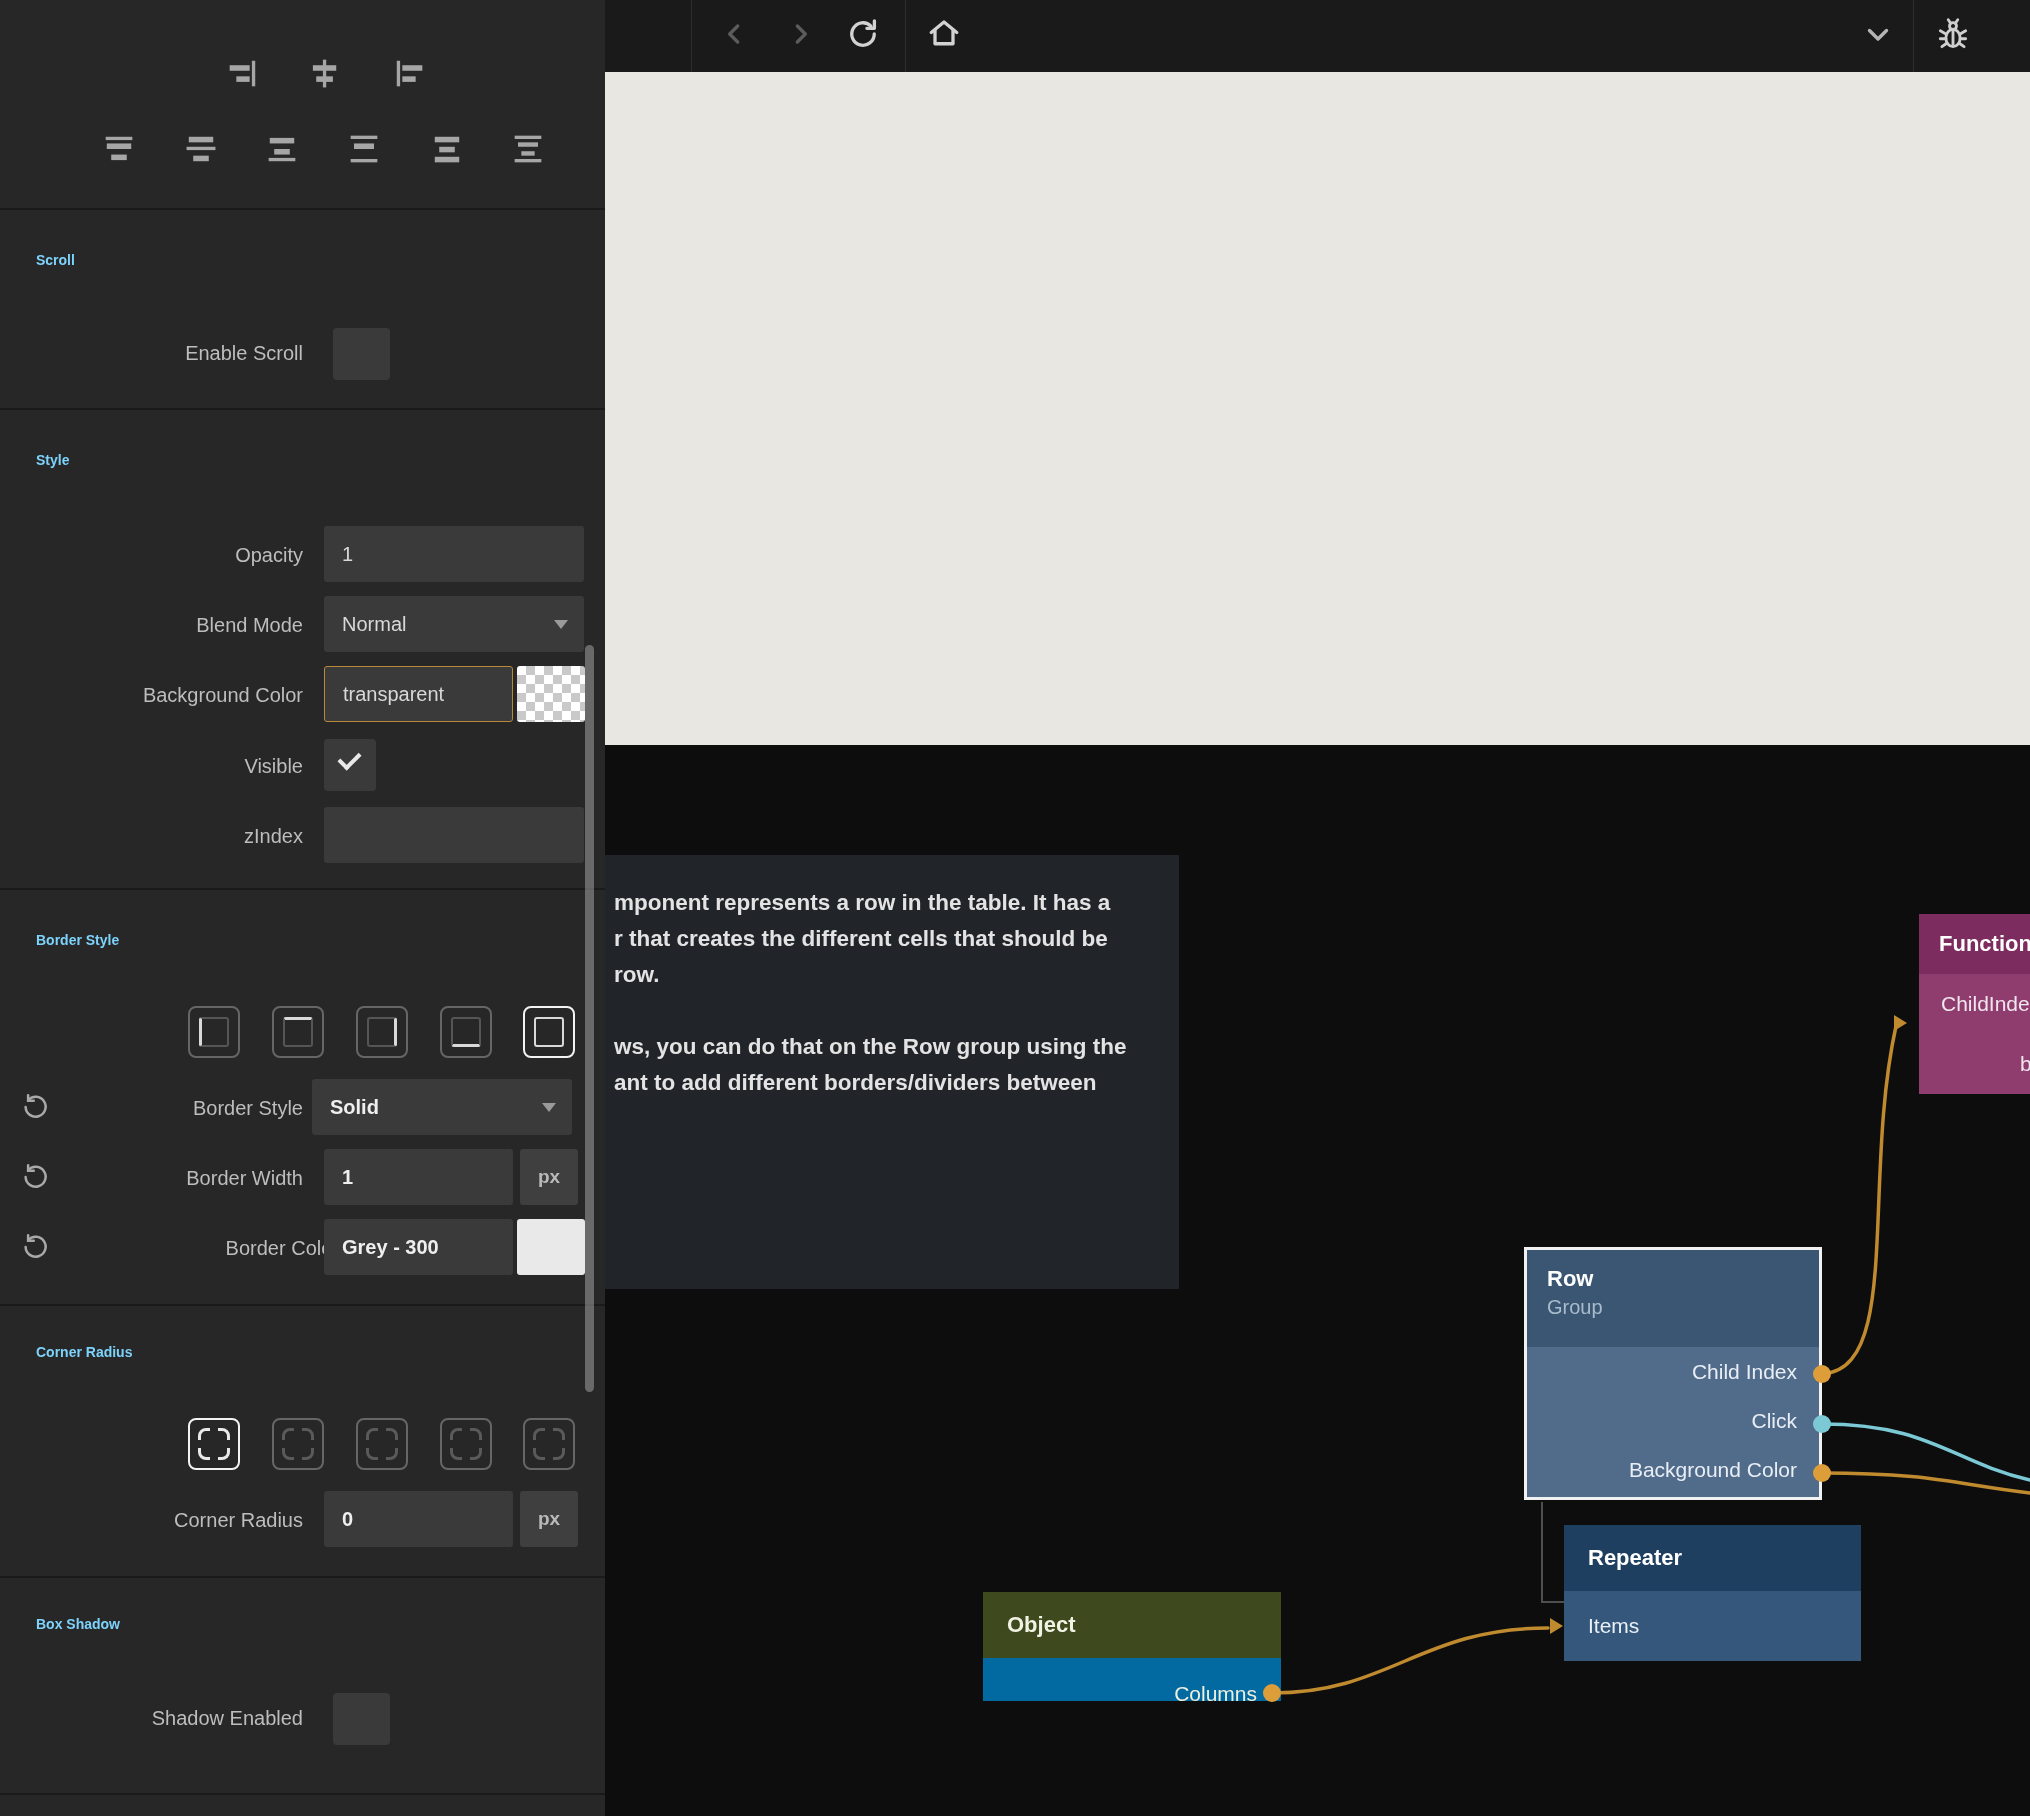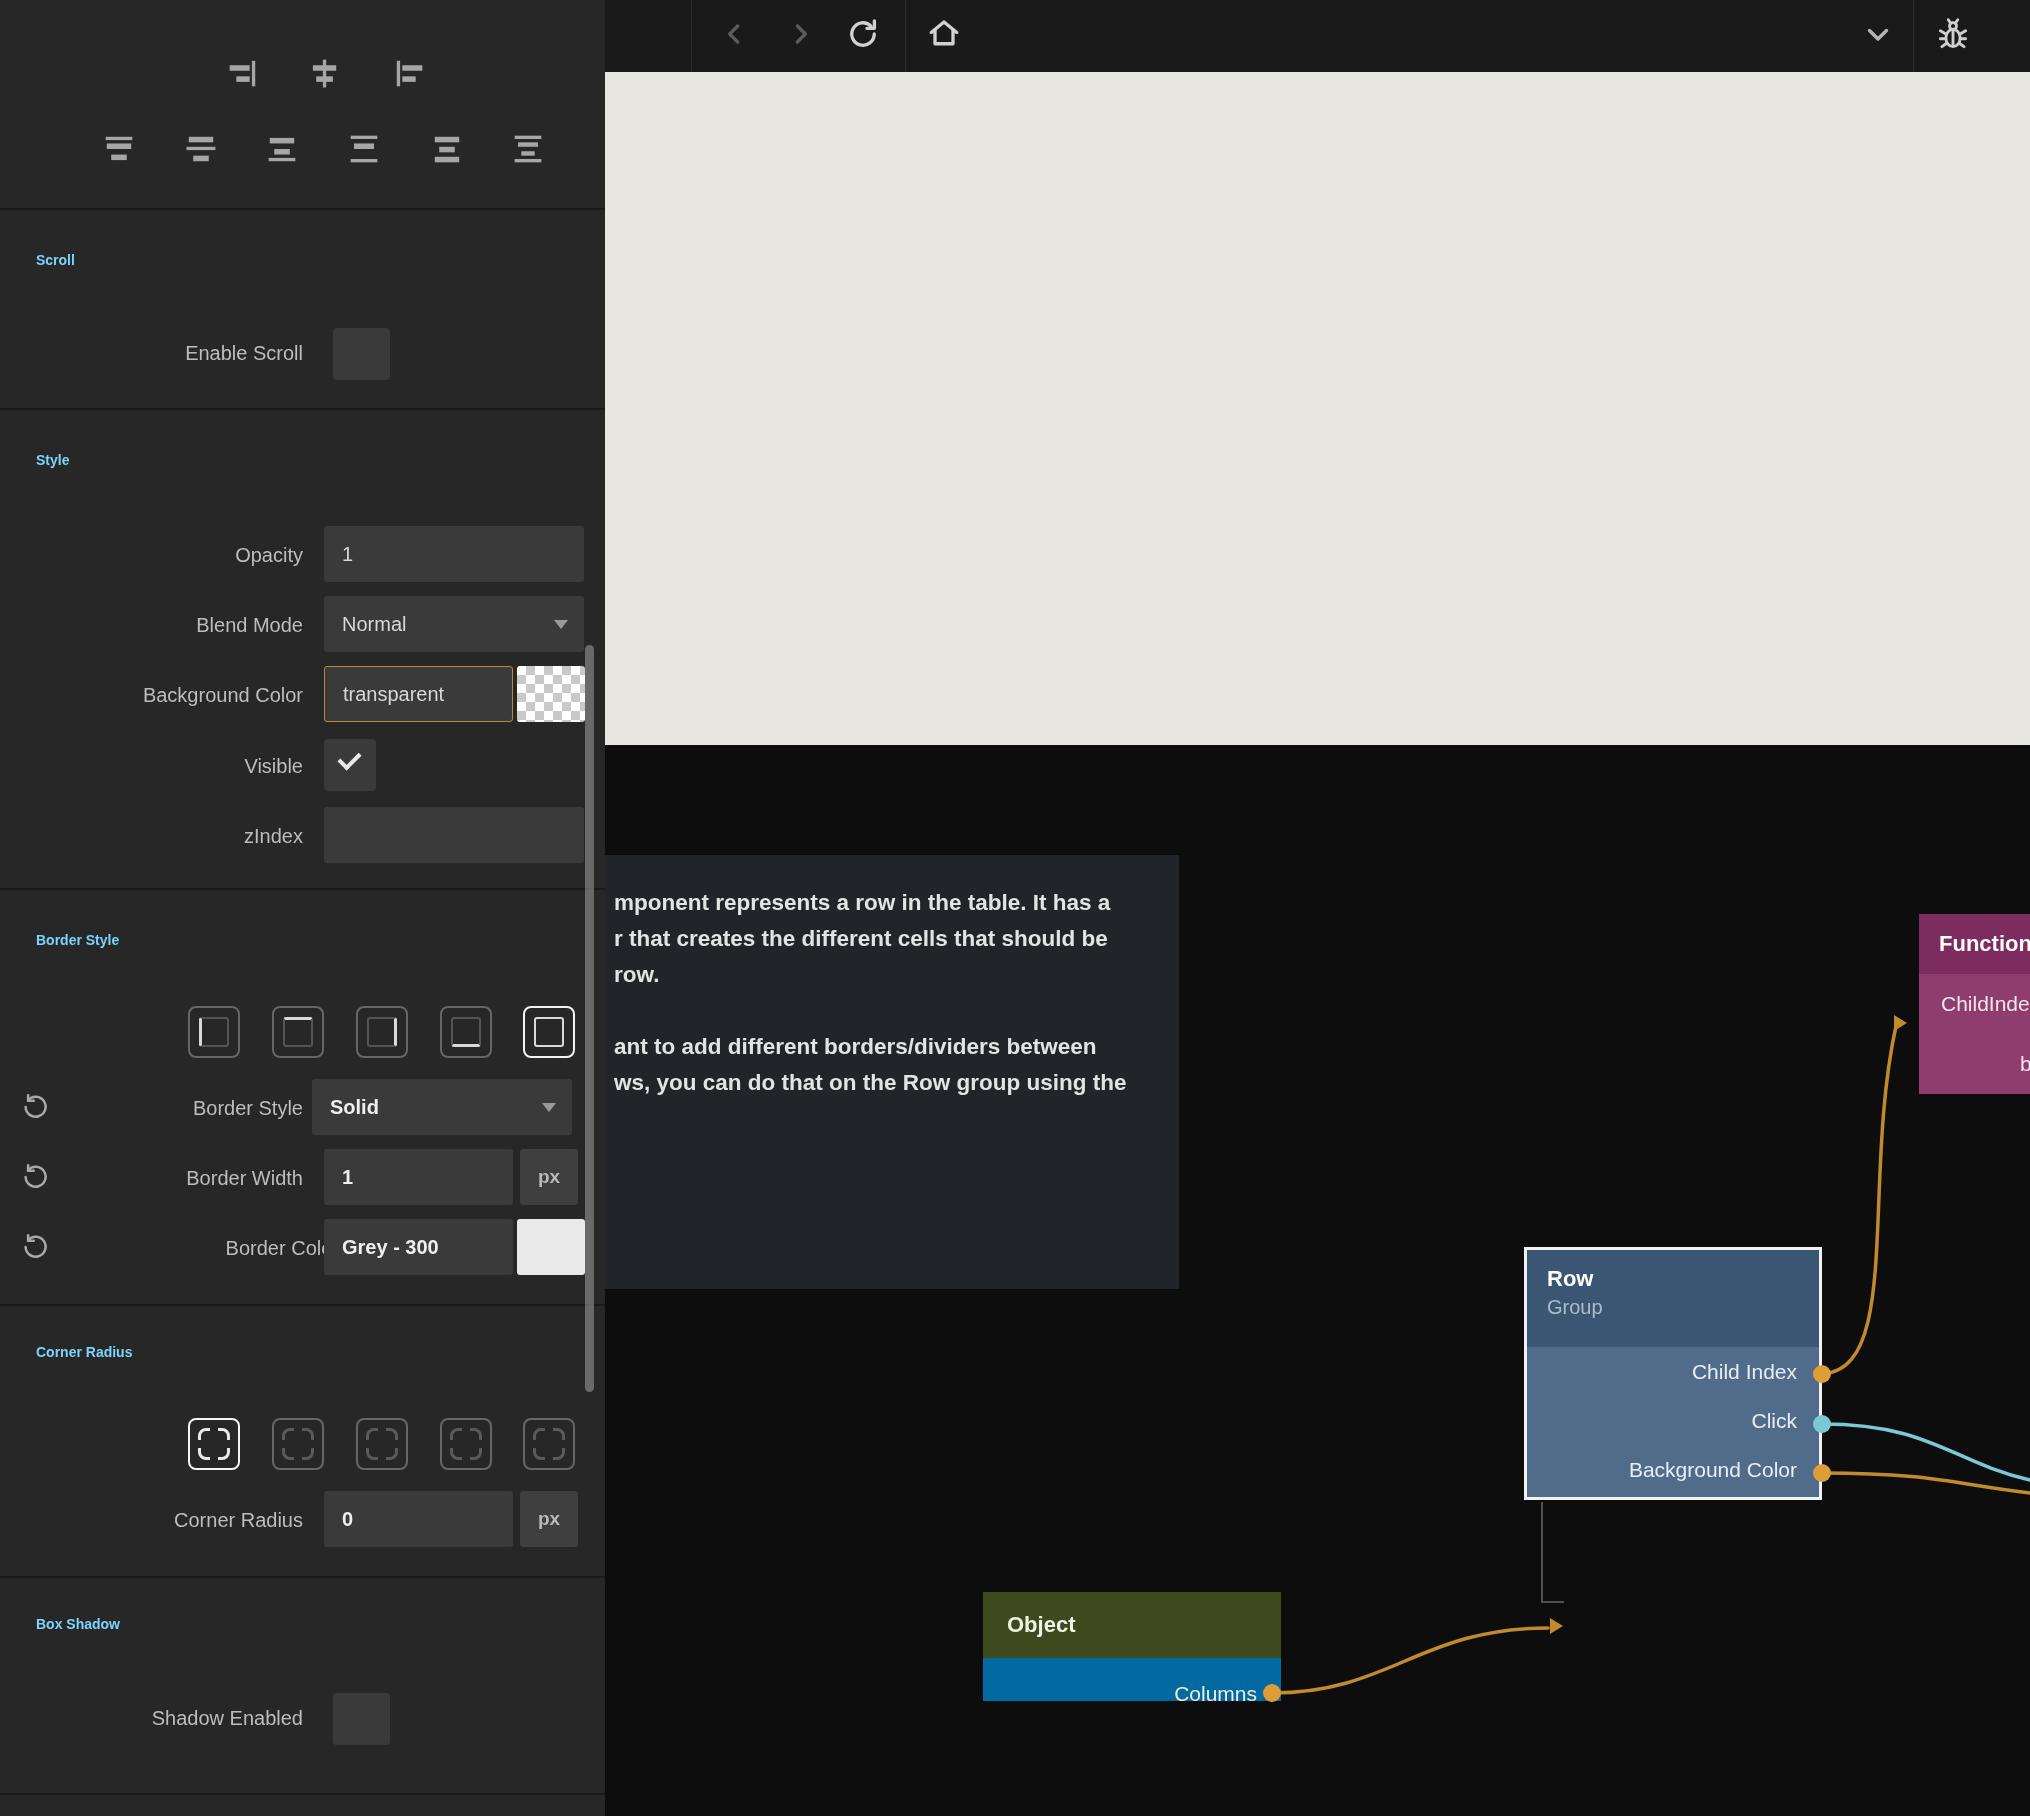--- a/index.html
+++ b/index.html
@@ -95,22 +95,22 @@
 
 <div id="stage">
 
   <div id="canvas"></div>
 
   <div id="tooltip">
     <div>mponent represents a row in the table. It has a</div>
     <div>r that creates the different cells that should be</div>
     <div>row.</div>
     <div class="tt-gap"></div>
+    <div>ws, you can do that on the Row group using the</div>
     <div>ant to add different borders/dividers between</div>
-    <div>ws, you can do that on the Row group using the</div>
   </div>
 
   <svg id="wires">
     <path d="M 1272 1693 C 1390 1693, 1420 1628, 1548 1628" fill="none" stroke="#c08a2f" stroke-width="3.5" stroke-linecap="round"></path>
     <path d="M 1822 1374 C 1902 1370, 1862 1180, 1896 1026" fill="none" stroke="#c08a2f" stroke-width="3.5" stroke-linecap="round"></path>
     <path d="M 1822 1424 C 1930 1424, 1952 1462, 2030 1480" fill="none" stroke="#7cc9d6" stroke-width="3.5" stroke-linecap="round"></path>
     <path d="M 1822 1473 C 1930 1473, 1955 1484, 2030 1493" fill="none" stroke="#c08a2f" stroke-width="3.5" stroke-linecap="round"></path>
   </svg>
 
   <div class="hline" style="left:1541px; top:1502px; width:2px; height:101px;"></div>
@@ -122,20 +122,24 @@
       <div class="sub">Group</div>
     </div>
     <div class="prt">Child Index</div>
     <div class="prt">Click</div>
     <div class="prt">Background Color</div>
   </div>
   <div class="port-dot dot-orange" style="left:1813px; top:1365px;"></div>
   <div class="port-dot dot-cyan" style="left:1813px; top:1415px;"></div>
   <div class="port-dot dot-orange" style="left:1813px; top:1464px;"></div>
 
+  <div class="node" id="node-repeater">
+    <div class="hd node-hdr">Repeater</div>
+    <div class="prt">Items</div>
+  </div>
   <div class="in-arrow" style="left:1550px; top:1618px;"></div>
 
   <div class="node" id="node-object">
     <div class="hd node-hdr">Object</div>
     <div class="prt">Columns</div>
   </div>
   <div class="port-dot dot-orange" style="left:1263px; top:1684px;"></div>
 
   <div class="node" id="node-function">
     <div class="hd node-hdr">Function</div>

